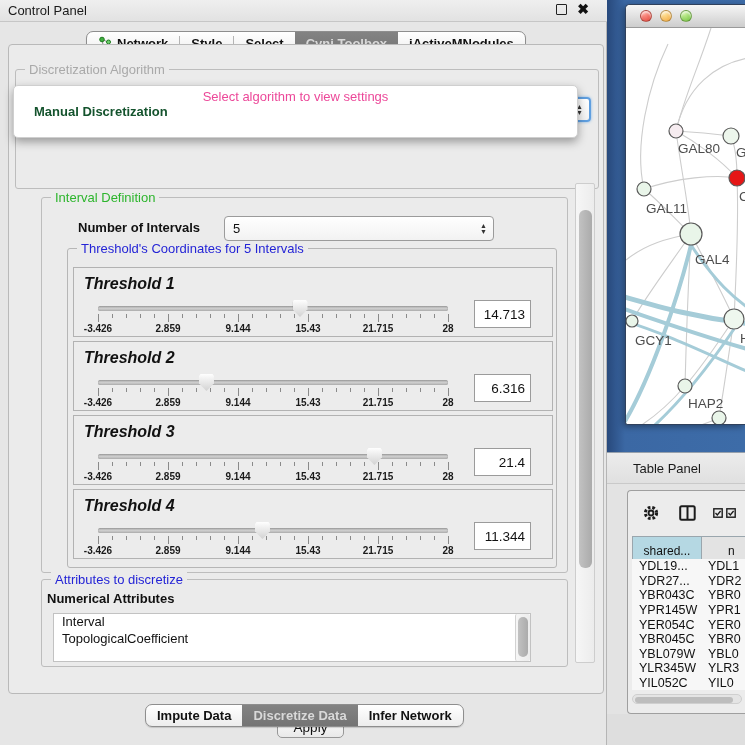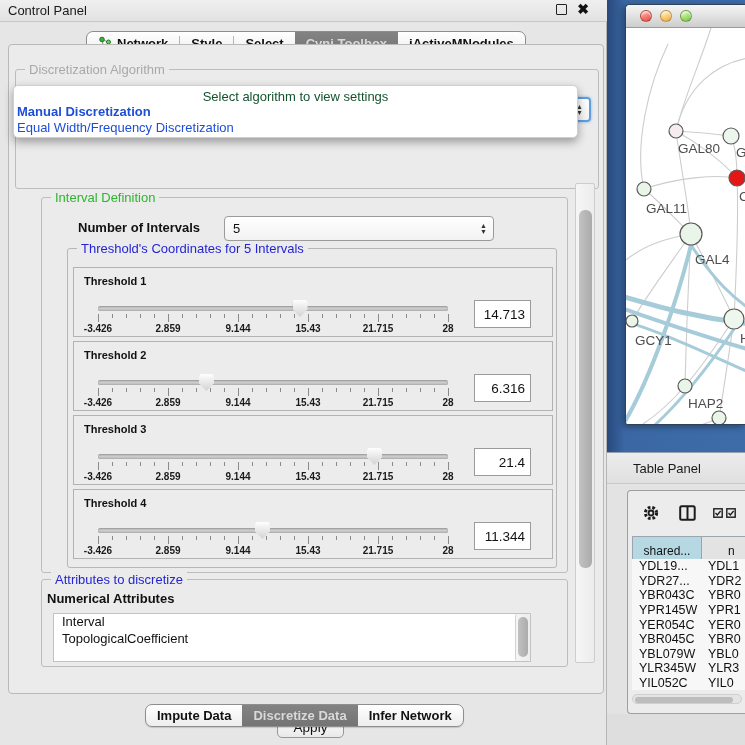--- a/index.html
+++ b/index.html
@@ -44,28 +44,28 @@
   
   .combo { position:absolute; background:linear-gradient(#ffffff,#f2f2f2); border:1px solid #9b9b9b;
            border-radius:4px; display:flex; align-items:center; padding:0 8px; font-size:13px; }
   .combo .stepper { position:absolute; right:6px; top:0; bottom:0; display:flex; flex-direction:column;
                     justify-content:center; font-size:7px; line-height:6px; color:#333; }
   .combo.focus-ring { border:2px solid #5f9fe0; box-shadow:0 0 3px #7db4e8; }
 
   
   .popup { position:absolute; left:12px; top:84px; width:565px; height:53px; background:#fff;
            border:1px solid #cfcfcf; border-radius:5px; box-shadow:0 4px 10px rgba(0,0,0,.35); z-index:6; }
-  .popup-prompt { text-align:center; color:#14532d; font-size:13px; padding-top:3px; }
-  .popup-item { padding:0 3px; font-size:13px; line-height:16px; color:#1d4ed8; }
+  .popup-prompt { text-align:center; color:#ec4899; font-size:13px; padding-top:3px; }
+  .popup-item { padding:0 20px; font-size:13px; line-height:16px; color:#14532d; }
   .popup-item.sel { font-weight:bold; }
 
   
   .threshold-panel { position:absolute; left:62px; width:482px; height:70px;
                      border:1px solid #b2b2b2; background:#ececec; }
-  .thr-label { position:absolute; left:10px; top:7px; font-weight:bold; font-size:11px; }
+  .thr-label { position:absolute; left:10px; top:7px; font-weight:bold; font-size:16px;font-style:italic; }
   .slider { position:absolute; left:24px; top:38px; width:350px; height:5px; border-radius:3px;
             background:linear-gradient(#9c9c9c,#cfcfcf 45%,#b3b3b3); box-shadow:inset 0 0 1px #777; }
   .thumb { position:absolute; top:-6px; width:15px; height:17px; z-index:2;
            background:linear-gradient(#fefefe,#d2d2d2);
            clip-path:polygon(10% 0,90% 0,100% 12%,100% 55%,50% 100%,0 55%,0 12%);
            filter:drop-shadow(0 0 0.6px #666) drop-shadow(0 1px 1px rgba(0,0,0,.25)); }
   .ticks { position:absolute; left:24px; top:46px; width:350px; height:9px; }
   .tick { position:absolute; top:0; width:1px; background:#8a8a8a; }
   .tick.minor { height:4px; }
   .tick.major { height:8px; }
@@ -168,21 +168,20 @@
       <div class="combo focus-ring" style="left:14px; top:27px; width:561px; height:25px;">
         <span class="stepper">▲<br>▼</span>
       </div>
 
     </div>
 
     <div class="popup" style="left:4px; top:40px;">
       <div class="popup-prompt">Select algorithm to view settings</div>
       <div id="popup-items">
           <div class="popup-item sel">Manual Discretization</div>
-          <div class="popup-item">Equal Width/Frequency Discretization</div>
         </div>
     </div>
 
     <div class="group" style="left:32px; top:152px; width:527px; height:376px;">
       <span class="group-title t-green">Interval Definition</span>
 
       <span style="position:absolute; left:36px; top:22px; font-weight:bold;">Number of Intervals</span>
       <div class="combo" style="left:182px; top:18px; width:270px; height:25px;">
         <span>5</span>
         <span class="stepper">▲<br>▼</span>

